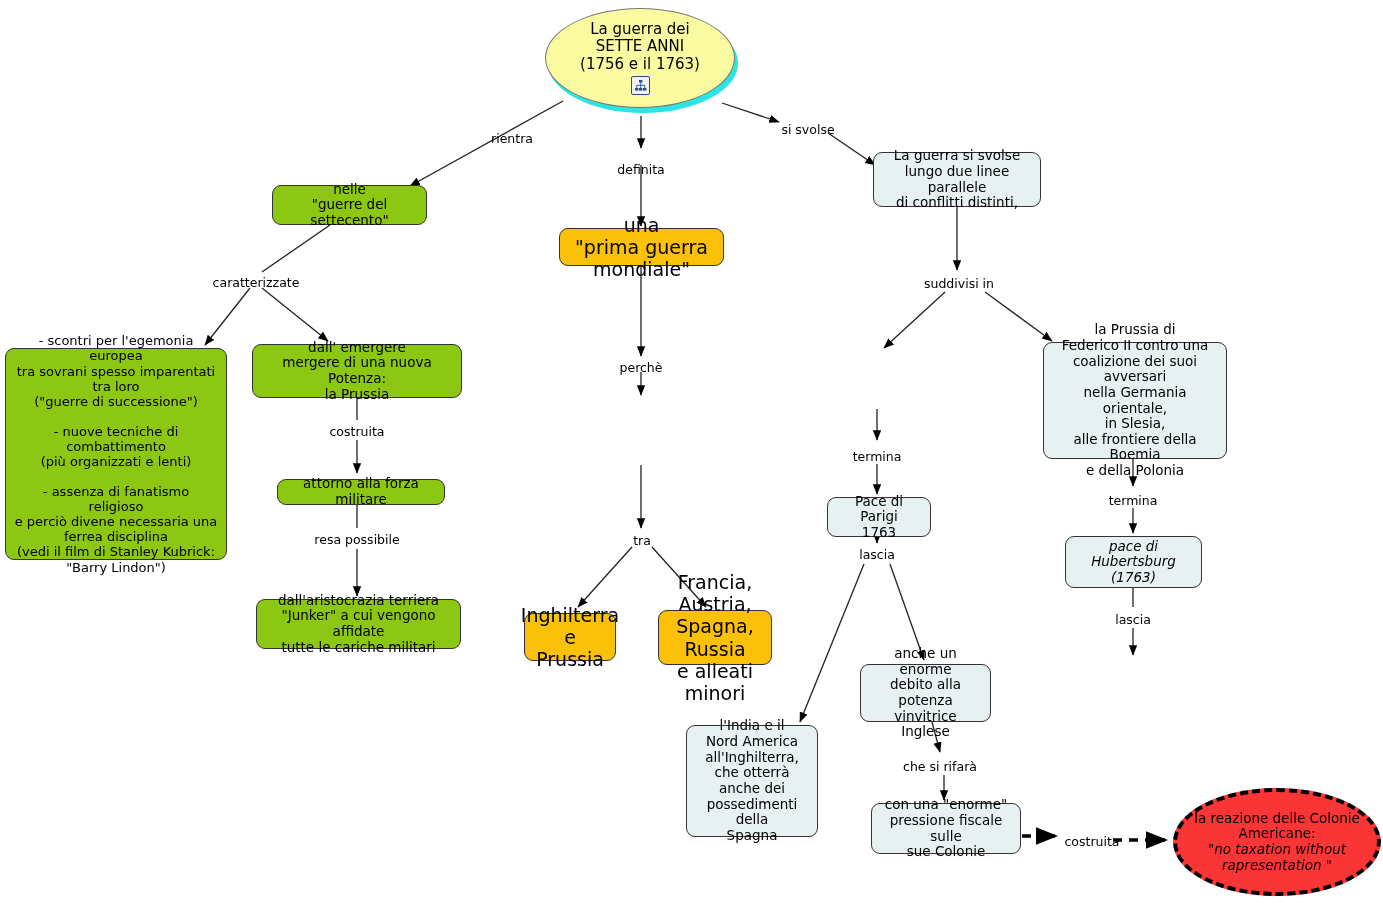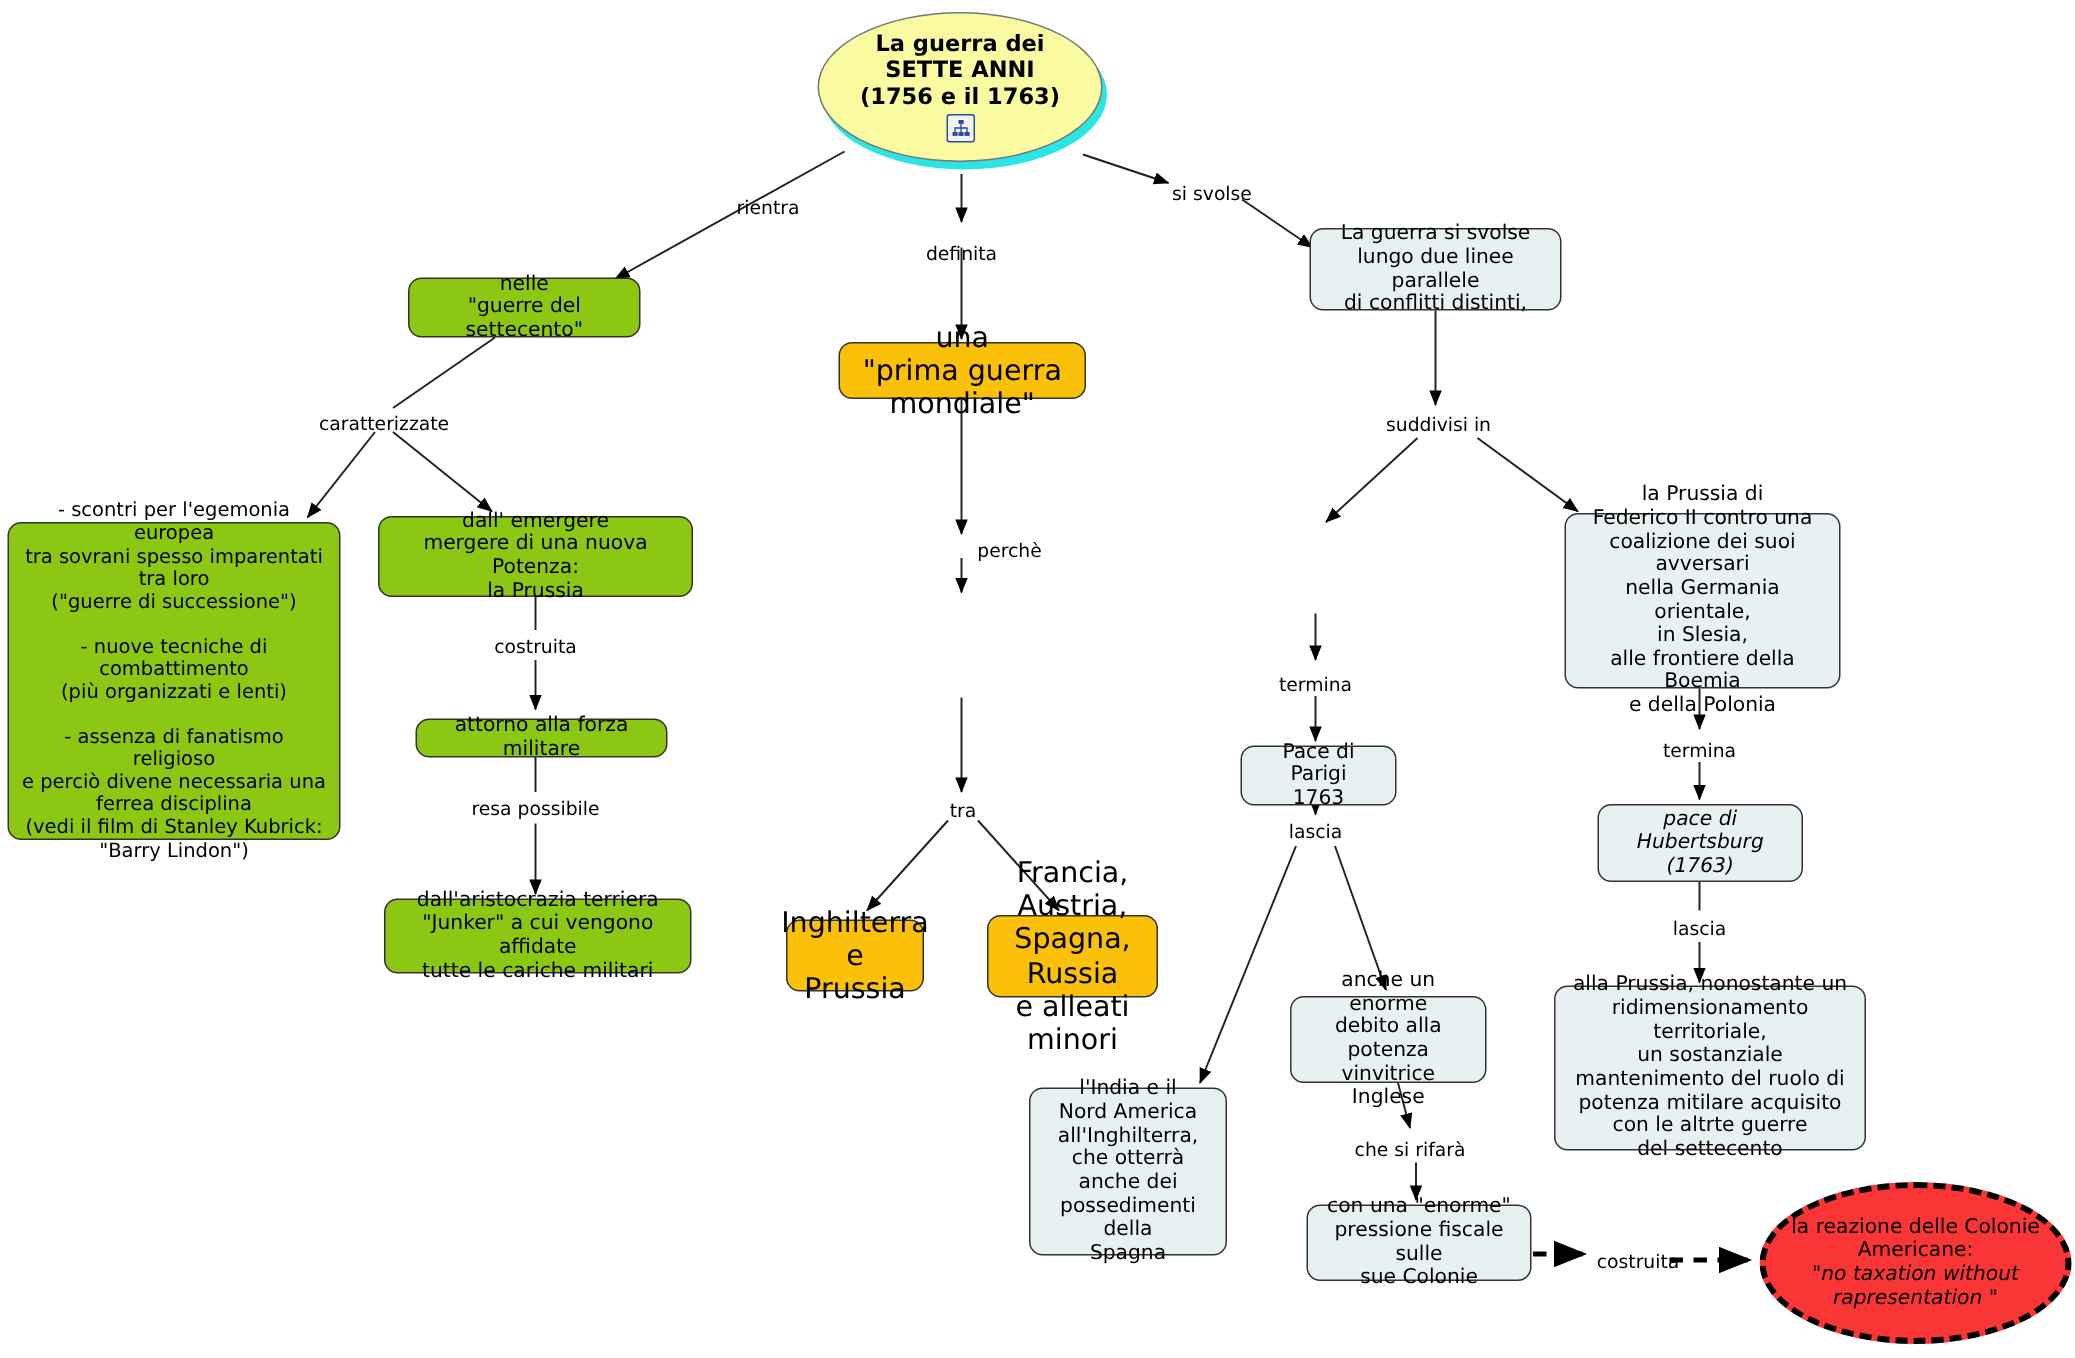--- a/index.html
+++ b/index.html
@@ -50,21 +50,21 @@
     font-size: 19px;
   }
   .node.blue {
     background: #E8F1F2;
     font-size: 13.5px;
   }
   .node.ellipse-yellow {
     background: #FAFAA0;
     border: 1px solid #777777;
     border-radius: 50%;
-    font-weight: bold;
+    font-weight: normal;
     font-size: 15px;
     flex-direction: column;
     box-shadow: 3px 5px 0 0 #2BE4E4;
   }
   .node.ellipse-red {
     background: #F93535;
     border: 4px dashed #000000;
     border-radius: 50%;
     font-size: 13.5px;
     justify-content: center;
@@ -238,42 +238,35 @@
 all'Inghilterra,
 che otterrà
 anche dei
 possedimenti della
 Spagna</div>
 
   <div class="node rect blue" style="left:871px; top:803px; width:150px; height:51px;">con una "enorme"
 pressione fiscale sulle
 sue Colonie</div>
 
-  <div class="node rect blue" style="left:1036px; top:657px; width:208px; height:110px;">alla Prussia, nonostante un
-ridimensionamento territoriale,
-un sostanziale
-mantenimento del ruolo di
-potenza mitilare acquisito
-con le altrte guerre
-del settecento</div>
 
   <div class="node ellipse-red" style="left:1173px; top:788px; width:208px; height:108px; flex-direction:column;">
     <span>la reazione delle Colonie</span>
     <span>Americane:</span>
     <span class="quote">"no taxation without</span>
     <span class="quote">rapresentation "</span>
   </div>
 
   <div class="edge-label" style="left:512px; top:138px;">rientra</div>
   <div class="edge-label" style="left:641px; top:169px;">definita</div>
   <div class="edge-label" style="left:808px; top:129px;">si svolse</div>
   <div class="edge-label" style="left:256px; top:282px;">caratterizzate</div>
   <div class="edge-label" style="left:357px; top:431px;">costruita</div>
   <div class="edge-label" style="left:357px; top:539px;">resa possibile</div>
-  <div class="edge-label" style="left:641px; top:367px;margin-left:32px;">perchè</div>
+  <div class="edge-label" style="left:641px; top:367px;">perchè</div>
   <div class="edge-label" style="left:642px; top:540px;">tra</div>
   <div class="edge-label" style="left:959px; top:283px;">suddivisi in</div>
   <div class="edge-label" style="left:877px; top:456px;">termina</div>
   <div class="edge-label" style="left:1133px; top:500px;">termina</div>
   <div class="edge-label" style="left:877px; top:554px;">lascia</div>
   <div class="edge-label" style="left:1133px; top:619px;">lascia</div>
   <div class="edge-label" style="left:940px; top:766px;">che si rifarà</div>
   <div class="edge-label" style="left:1092px; top:841px;">costruita</div>
 
 </div>

